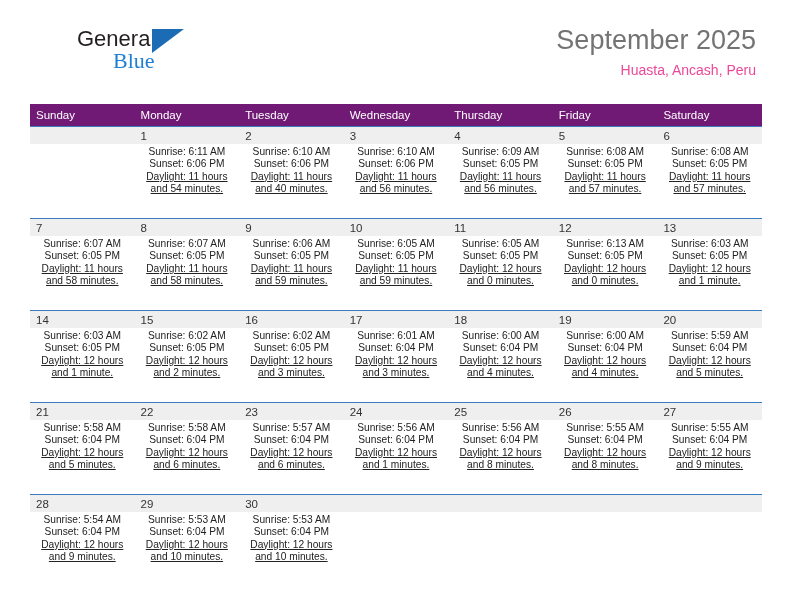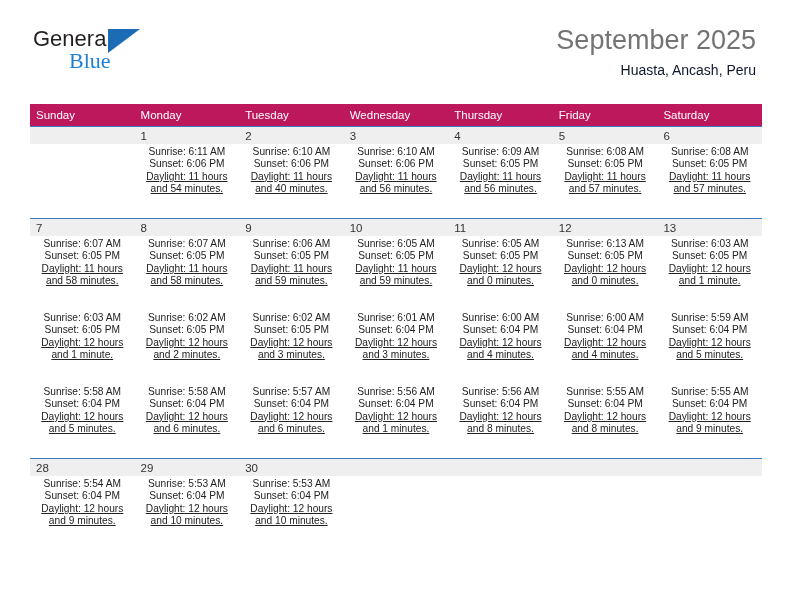--- a/index.html
+++ b/index.html
@@ -20,20 +20,21 @@
     height: 612px;
     box-sizing: border-box;
   }
 
   
   .header {
     position: relative;
     height: 72px;
     padding: 22px 36px 0 33px;
     box-sizing: border-box;
+    margin-left: 44px;
   }
   .logo {
     position: absolute;
     left: 33px;
     top: 28px;
     width: 180px;
     height: 52px;
   }
   .logo-general {
     font-size: 22px;
@@ -69,37 +70,37 @@
     text-align: right;
   }
   .cal-title {
     font-size: 27px;
     color: #737373;
     line-height: 32px;
     white-space: nowrap;
   }
   .cal-subtitle {
     font-size: 14px;
-    color: #0f172a;
+    color: #ec4899;
     line-height: 20px;
     margin-top: 4px;
     white-space: nowrap;
   }
 
   
   .calendar {
     position: absolute;
     left: 30px;
     top: 104px;
     width: 732px;
     border-collapse: collapse;
     table-layout: fixed;
   }
   .weekday-row th {
-    background: #be185d;
+    background: #701a75;
     color: #ffffff;
     font-size: 11.5px;
     font-weight: normal;
     text-align: left;
     padding: 5px 0 5px 6px;
     height: 20px;
     box-sizing: border-box;
   }
   .daynum-row td {
     background: #efefef;
@@ -260,20 +261,29 @@
           <span class="wrapline">and 0 minutes.</span>
         </td>
         <td>
           <span class="line">Sunrise: 6:03 AM</span>
           <span class="line">Sunset: 6:05 PM</span>
           <span class="wrapline">Daylight: 12 hours</span>
           <span class="wrapline">and 1 minute.</span>
         </td>
       </tr>
 
+      <tr class="daynum-row">
+        <td>14</td>
+        <td>15</td>
+        <td>16</td>
+        <td>17</td>
+        <td>18</td>
+        <td>19</td>
+        <td>20</td>
+      </tr>
       <tr class="detail-row">
         <td>
           <span class="line">Sunrise: 6:03 AM</span>
           <span class="line">Sunset: 6:05 PM</span>
           <span class="wrapline">Daylight: 12 hours</span>
           <span class="wrapline">and 1 minute.</span>
         </td>
         <td>
           <span class="line">Sunrise: 6:02 AM</span>
           <span class="line">Sunset: 6:05 PM</span>
@@ -305,20 +315,29 @@
           <span class="wrapline">and 4 minutes.</span>
         </td>
         <td>
           <span class="line">Sunrise: 5:59 AM</span>
           <span class="line">Sunset: 6:04 PM</span>
           <span class="wrapline">Daylight: 12 hours</span>
           <span class="wrapline">and 5 minutes.</span>
         </td>
       </tr>
 
+      <tr class="daynum-row">
+        <td>21</td>
+        <td>22</td>
+        <td>23</td>
+        <td>24</td>
+        <td>25</td>
+        <td>26</td>
+        <td>27</td>
+      </tr>
       <tr class="detail-row">
         <td>
           <span class="line">Sunrise: 5:58 AM</span>
           <span class="line">Sunset: 6:04 PM</span>
           <span class="wrapline">Daylight: 12 hours</span>
           <span class="wrapline">and 5 minutes.</span>
         </td>
         <td>
           <span class="line">Sunrise: 5:58 AM</span>
           <span class="line">Sunset: 6:04 PM</span>

